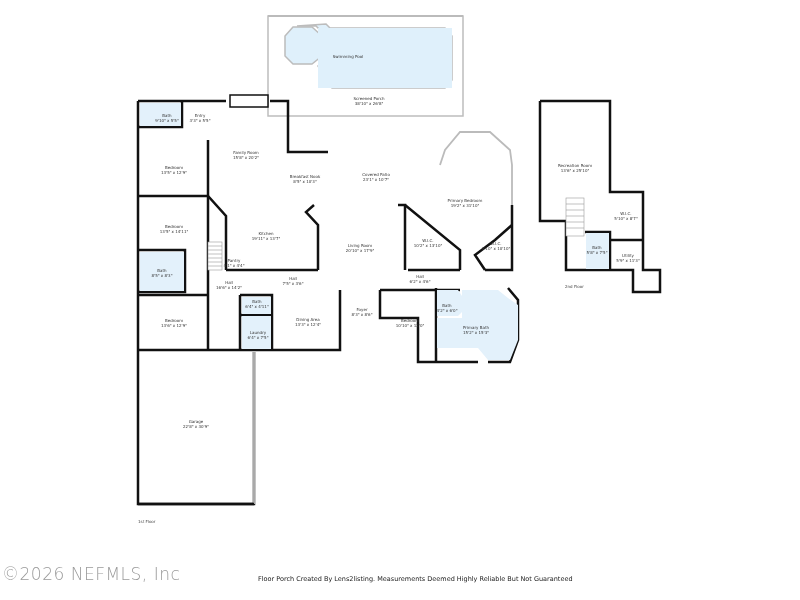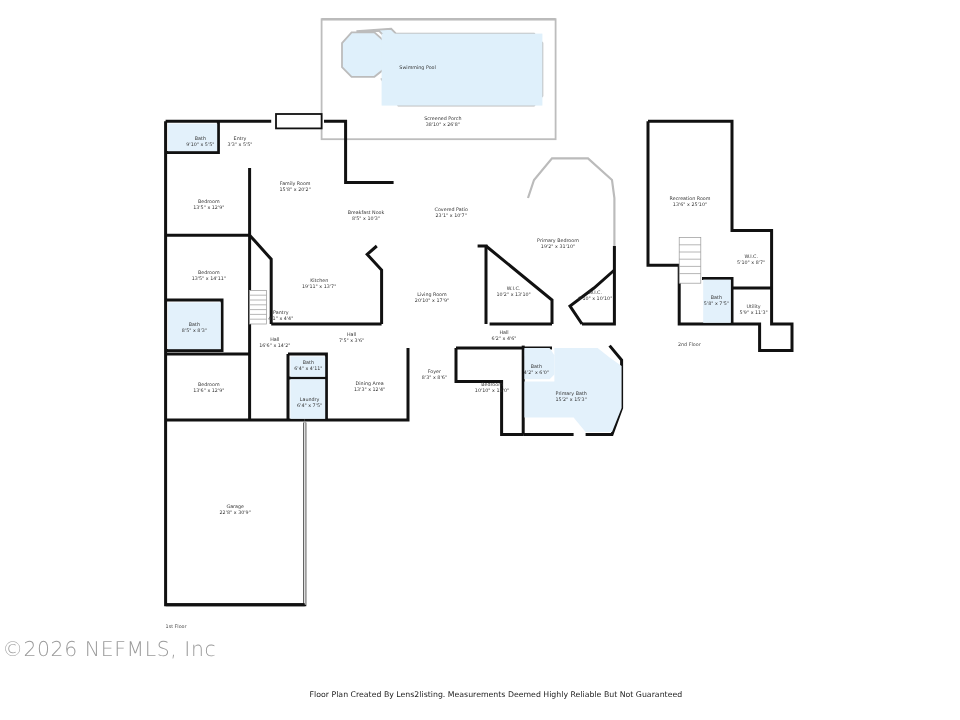--- a/index.html
+++ b/index.html
@@ -1,20 +1,20 @@
 <!DOCTYPE html>
 <html><head>
 <meta charset="utf-8">
 <style>
   html, body { margin:0; padding:0; background:#ffffff; }
   body { width:800px; height:600px; position:relative; overflow:hidden; font-family:"DejaVu Sans", sans-serif; }
   svg.plan { position:absolute; left:0; top:0; }
   .lbl { position:absolute; transform:translate(-50%,-50%); text-align:center; font-size:4px; line-height:5px; color:#333; white-space:nowrap; }
   .lbl .dim { display:block; }
-  .wm { position:absolute; left:2px; top:532px; font-family:"DejaVu Sans", sans-serif; font-weight:200; font-size:17px; color:#9a9a9a; letter-spacing:0.5px; }
+  .wm { position:absolute; left:2px; top:564px; font-family:"DejaVu Sans", sans-serif; font-weight:200; font-size:17px; color:#9a9a9a; letter-spacing:0.5px; }
   .credit { position:absolute; left:258px; top:575px; font-family:"DejaVu Sans", sans-serif; font-size:6.5px; color:#222; }
   .floor-lbl { position:absolute; font-size:4px; color:#444; }
 </style>
 </head>
 <body>
 
 <svg class="plan" width="800" height="600" viewBox="0 0 800 600">
 
   <g>
     <rect x="268" y="16" width="195" height="100" fill="none" stroke="#bdbdbd" stroke-width="1.5"></rect>
@@ -122,13 +122,13 @@
 <div class="lbl" style="left:196px;top:424px"><span>Garage</span><span class="dim">22'8" x 30'9"</span></div>
 <div class="lbl" style="left:575px;top:168px"><span>Recreation Room</span><span class="dim">13'6" x 25'10"</span></div>
 <div class="lbl" style="left:626px;top:216px"><span>W.I.C.</span><span class="dim">5'10" x 8'7"</span></div>
 <div class="lbl" style="left:597px;top:250px"><span>Bath</span><span class="dim">5'8" x 7'5"</span></div>
 <div class="lbl" style="left:628px;top:258px"><span>Utility</span><span class="dim">5'9" x 11'3"</span></div>
 
 <div class="floor-lbl" style="left:138px;top:519px">1st Floor</div>
 <div class="floor-lbl" style="left:565px;top:284px">2nd Floor</div>
 
 <div class="wm">©2026 NEFMLS, Inc</div>
-<div class="credit">Floor Plan Created By Lens2listing. Measurements Deemed Highly Reliable But Not Guaranteed</div>
+<div class="credit">Floor Porch Created By Lens2listing. Measurements Deemed Highly Reliable But Not Guaranteed</div>
 
 </body></html>

